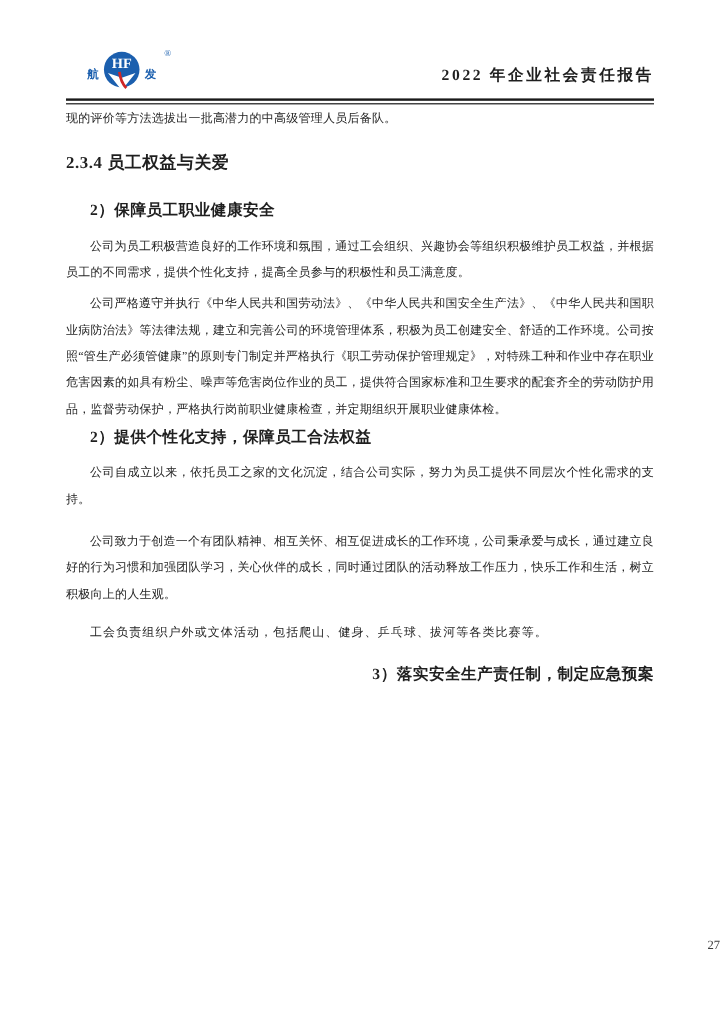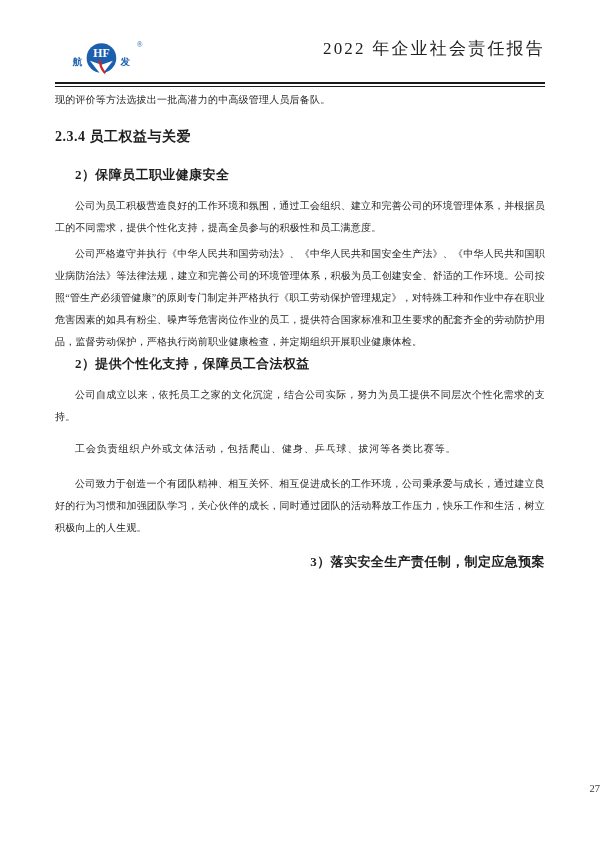--- a/index.html
+++ b/index.html
@@ -16,24 +16,24 @@
   }
   .header {
     margin: 36px 55px 0 55px;
     display: flex;
     justify-content: space-between;
     align-items: flex-end;
   }
   .logo { width: 84px; height: 44px; margin-left: 14px; }
   .logo svg { display: block; }
   .header-title {
-    font-size: 17px;
-    font-weight: normal;
+    font-size: 13px;
+    font-weight: bold;
     letter-spacing: 2.2px;
-    margin-bottom: 20px;
+    margin-bottom: 8px;
     white-space: nowrap;
   }
   .rule { margin: 2px 55px 0 55px; }
   .rule .rl-top { height: 0; border-top: 2px solid #1a1a1a; }
   .rule .rl-bot { height: 0; border-top: 1px solid #1a1a1a; margin-top: 2px; }
   main { margin: 0 55px; }
   p.body {
     font-size: 10px;
     line-height: 22px;
     text-align: justify;
@@ -102,27 +102,27 @@
     <div class="rl-top"></div>
     <div class="rl-bot"></div>
   </div>
 
   <main>
     <p class="body cont">现的评价等方法选拔出一批高潜力的中高级管理人员后备队。</p>
 
     <h2 class="section">2.3.4 员工权益与关爱</h2>
 
     <h3 class="sub s1">2）保障员工职业健康安全</h3>
-    <p class="body lead">公司为员工积极营造良好的工作环境和氛围，通过工会组织、建立和完善公司的环境管理体系，并根据员工的不同需求，提供个性化支持，提高全员参与的积极性和员工满意度。</p>
+    <p class="body lead">公司为员工积极营造良好的工作环境和氛围，通过工会组织、兴趣协会等组织积极维护员工权益，并根据员工的不同需求，提供个性化支持，提高全员参与的积极性和员工满意度。</p>
     <p class="body follow">公司严格遵守并执行《中华人民共和国劳动法》、《中华人民共和国安全生产法》、《中华人民共和国职业病防治法》等法律法规，建立和完善公司的环境管理体系，积极为员工创建安全、舒适的工作环境。公司按照“管生产必须管健康”的原则专门制定并严格执行《职工劳动保护管理规定》，对特殊工种和作业中存在职业危害因素的如具有粉尘、噪声等危害岗位作业的员工，提供符合国家标准和卫生要求的配套齐全的劳动防护用品，监督劳动保护，严格执行岗前职业健康检查，并定期组织开展职业健康体检。</p>
 
     <h3 class="sub s2">2）提供个性化支持，保障员工合法权益</h3>
     <p class="body lead">公司自成立以来，依托员工之家的文化沉淀，结合公司实际，努力为员工提供不同层次个性化需求的支持。</p>
+    <p class="body gap-m">公司致力于创造一个有团队精神、相互关怀、相互促进成长的工作环境，公司秉承爱与成长，通过建立良好的行为习惯和加强团队学习，关心伙伴的成长，同时通过团队的活动释放工作压力，快乐工作和生活，树立积极向上的人生观。</p>
     <p class="body oneline">工会负责组织户外或文体活动，包括爬山、健身、乒乓球、拔河等各类比赛等。</p>
-    <p class="body gap-m">公司致力于创造一个有团队精神、相互关怀、相互促进成长的工作环境，公司秉承爱与成长，通过建立良好的行为习惯和加强团队学习，关心伙伴的成长，同时通过团队的活动释放工作压力，快乐工作和生活，树立积极向上的人生观。</p>
 
     <h3 class="sub s3">3）落实安全生产责任制，制定应急预案</h3>
   </main>
 
   <div class="footer">
     <span>27</span>
   </div>
 
 </div>
 

